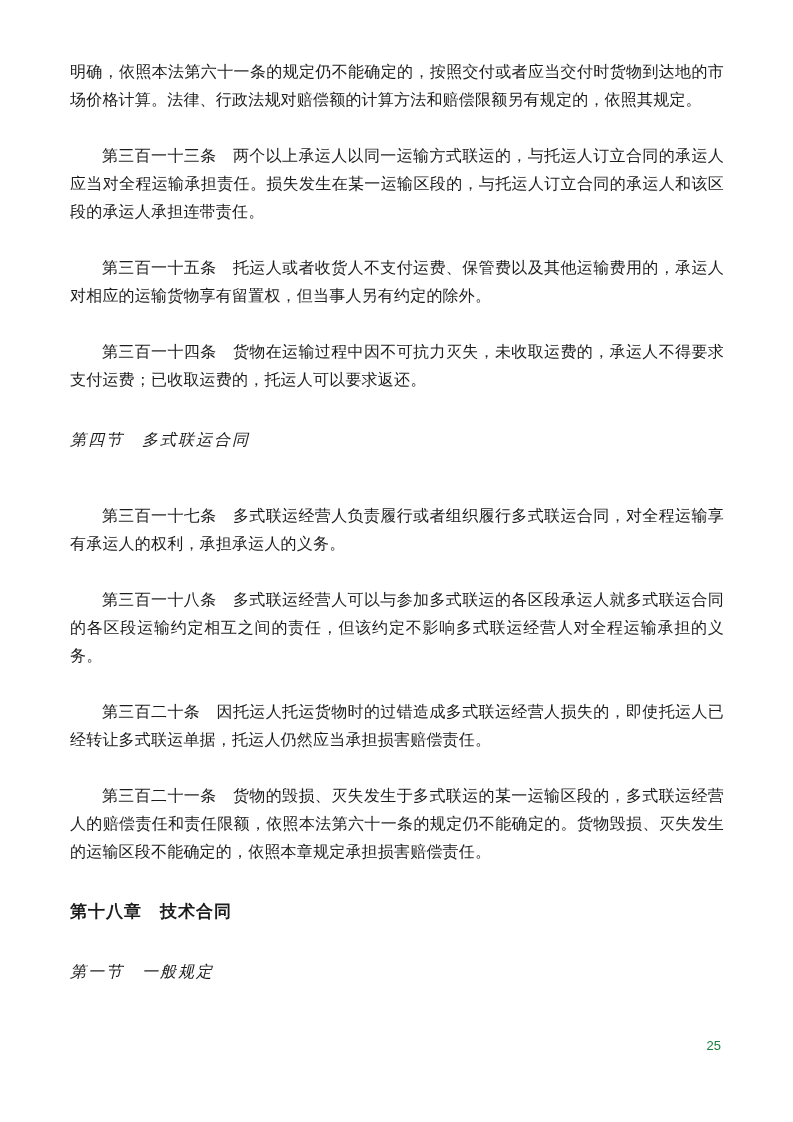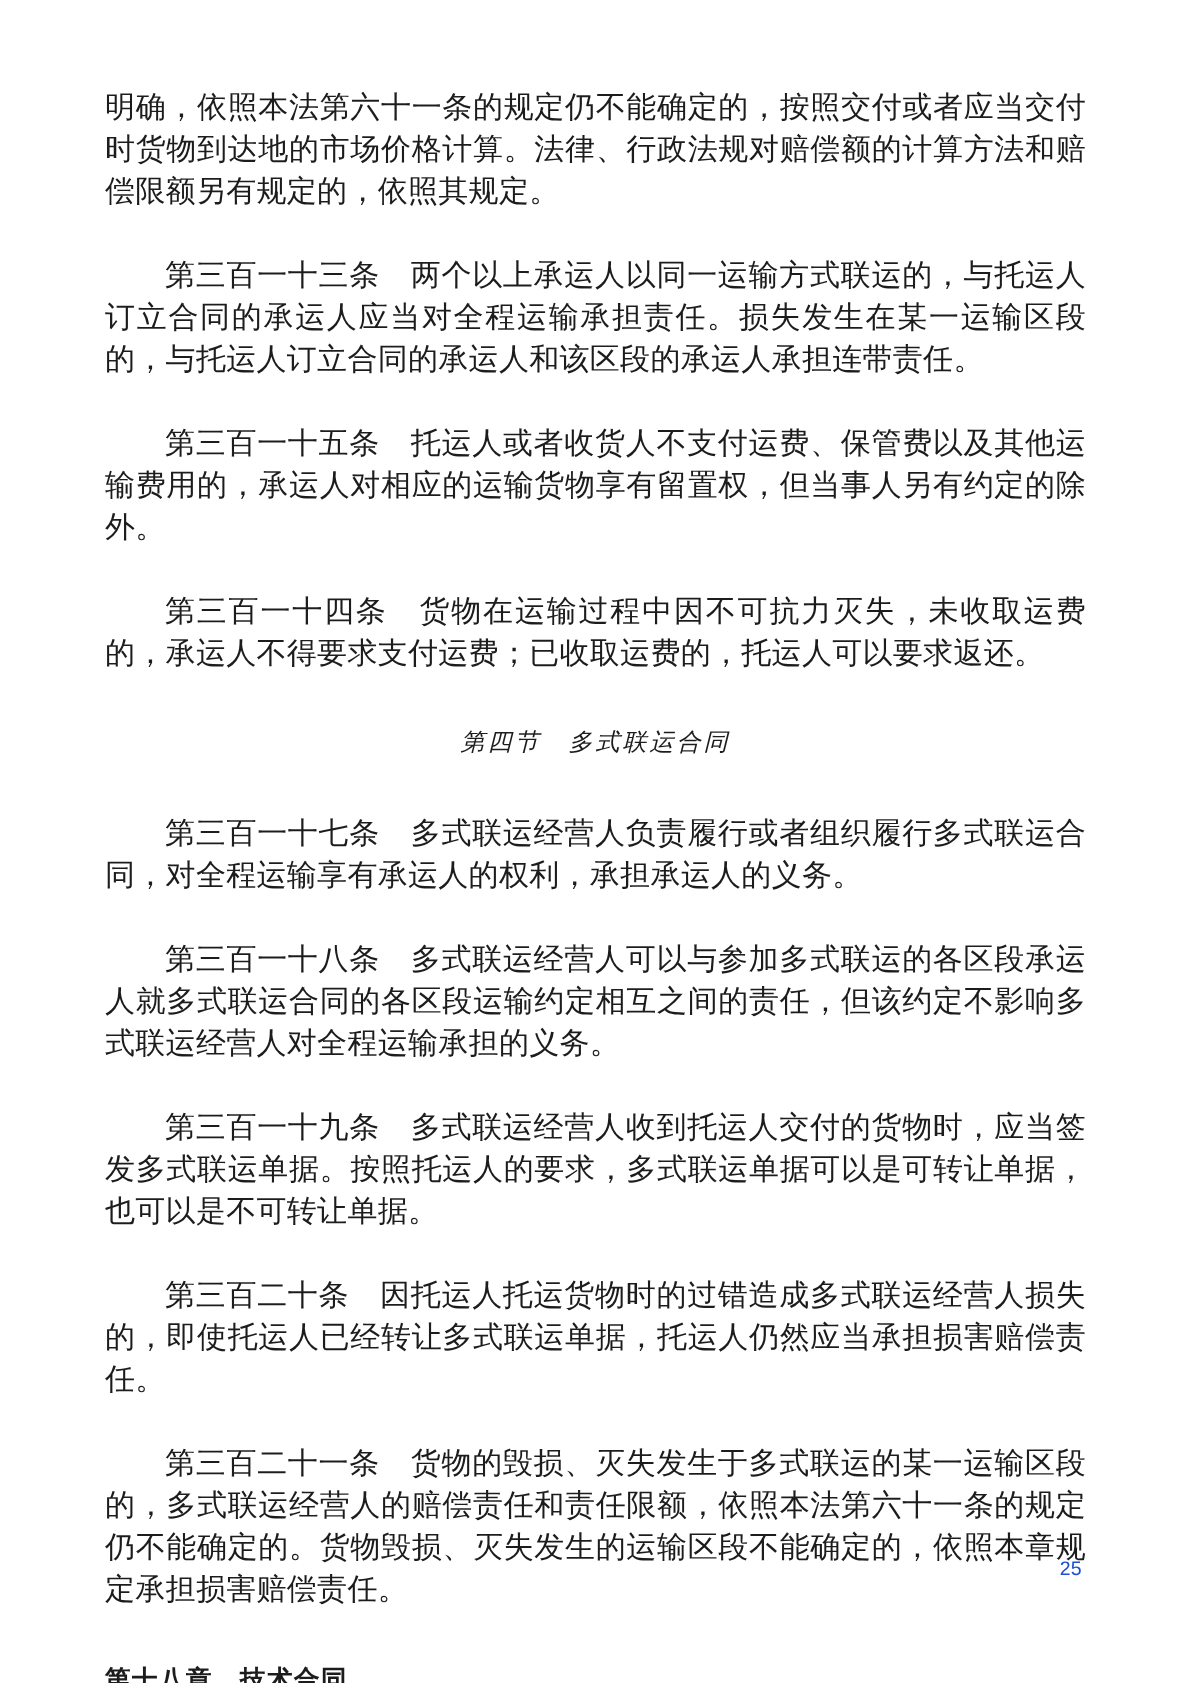--- a/index.html
+++ b/index.html
@@ -16,71 +16,70 @@
     color: #1c1c1c;
   }
   .page {
     position: absolute;
     left: 70px;
     top: 58px;
     width: 654px;
   }
   .block {
     margin: 0 0 28px 0;
-    font-size: 20px;
+    font-size: 16px;
     line-height: 28px;
     text-align: justify;
     letter-spacing: 0.2px;
   }
   .block.continuation {
     text-indent: 0;
   }
   .block.article {
     text-indent: 2em;
   }
   .block.section {
     text-indent: 0;
-    text-align: center;
+    text-align: left;
     font-style: italic;
     font-size: 16px;
     letter-spacing: 2px;
-    margin: 32px 0 32px 0;
+    margin: 32px 0 48px 0;
   }
   .block.chapter {
     text-indent: 0;
     text-align: left;
     font-style: normal;
     font-weight: bold;
     font-family: "Liberation Sans", "DejaVu Sans", sans-serif;
     font-size: 17px;
     letter-spacing: 1px;
     margin: 32px 0 24px 0;
   }
   .page-number {
     position: absolute;
     right: 72px;
     top: 1038px;
     font-family: "Liberation Sans", "DejaVu Sans", sans-serif;
     font-size: 13px;
-    color: #1d4ed8;
+    color: #15803d;
   }
 </style>
 </head>
 <body>
 
 <div class="page">
   <div>
       <p class="block continuation">明确，依照本法第六十一条的规定仍不能确定的，按照交付或者应当交付时货物到达地的市场价格计算。法律、行政法规对赔偿额的计算方法和赔偿限额另有规定的，依照其规定。</p>
       <p class="block article">第三百一十三条　两个以上承运人以同一运输方式联运的，与托运人订立合同的承运人应当对全程运输承担责任。损失发生在某一运输区段的，与托运人订立合同的承运人和该区段的承运人承担连带责任。</p>
       <p class="block article">第三百一十五条　托运人或者收货人不支付运费、保管费以及其他运输费用的，承运人对相应的运输货物享有留置权，但当事人另有约定的除外。</p>
       <p class="block article">第三百一十四条　货物在运输过程中因不可抗力灭失，未收取运费的，承运人不得要求支付运费；已收取运费的，托运人可以要求返还。</p>
       <p class="block section">第四节　多式联运合同</p>
       <p class="block article">第三百一十七条　多式联运经营人负责履行或者组织履行多式联运合同，对全程运输享有承运人的权利，承担承运人的义务。</p>
       <p class="block article">第三百一十八条　多式联运经营人可以与参加多式联运的各区段承运人就多式联运合同的各区段运输约定相互之间的责任，但该约定不影响多式联运经营人对全程运输承担的义务。</p>
-      <p class="block article">第三百一十九条　多式联运经营人收到托运人交付的货物时，应当签发多式联运单据。按照托运人的要求，多式联运单据可以是可转让单据，也可以是不可转让单据。</p>
       <p class="block article">第三百二十条　因托运人托运货物时的过错造成多式联运经营人损失的，即使托运人已经转让多式联运单据，托运人仍然应当承担损害赔偿责任。</p>
       <p class="block article">第三百二十一条　货物的毁损、灭失发生于多式联运的某一运输区段的，多式联运经营人的赔偿责任和责任限额，依照本法第六十一条的规定仍不能确定的。货物毁损、灭失发生的运输区段不能确定的，依照本章规定承担损害赔偿责任。</p>
       <p class="block chapter">第十八章　技术合同</p>
       <p class="block section">第一节　一般规定</p>
     </div>
 </div>
 
 <div class="page-number">25</div>
 
 </body></html>

